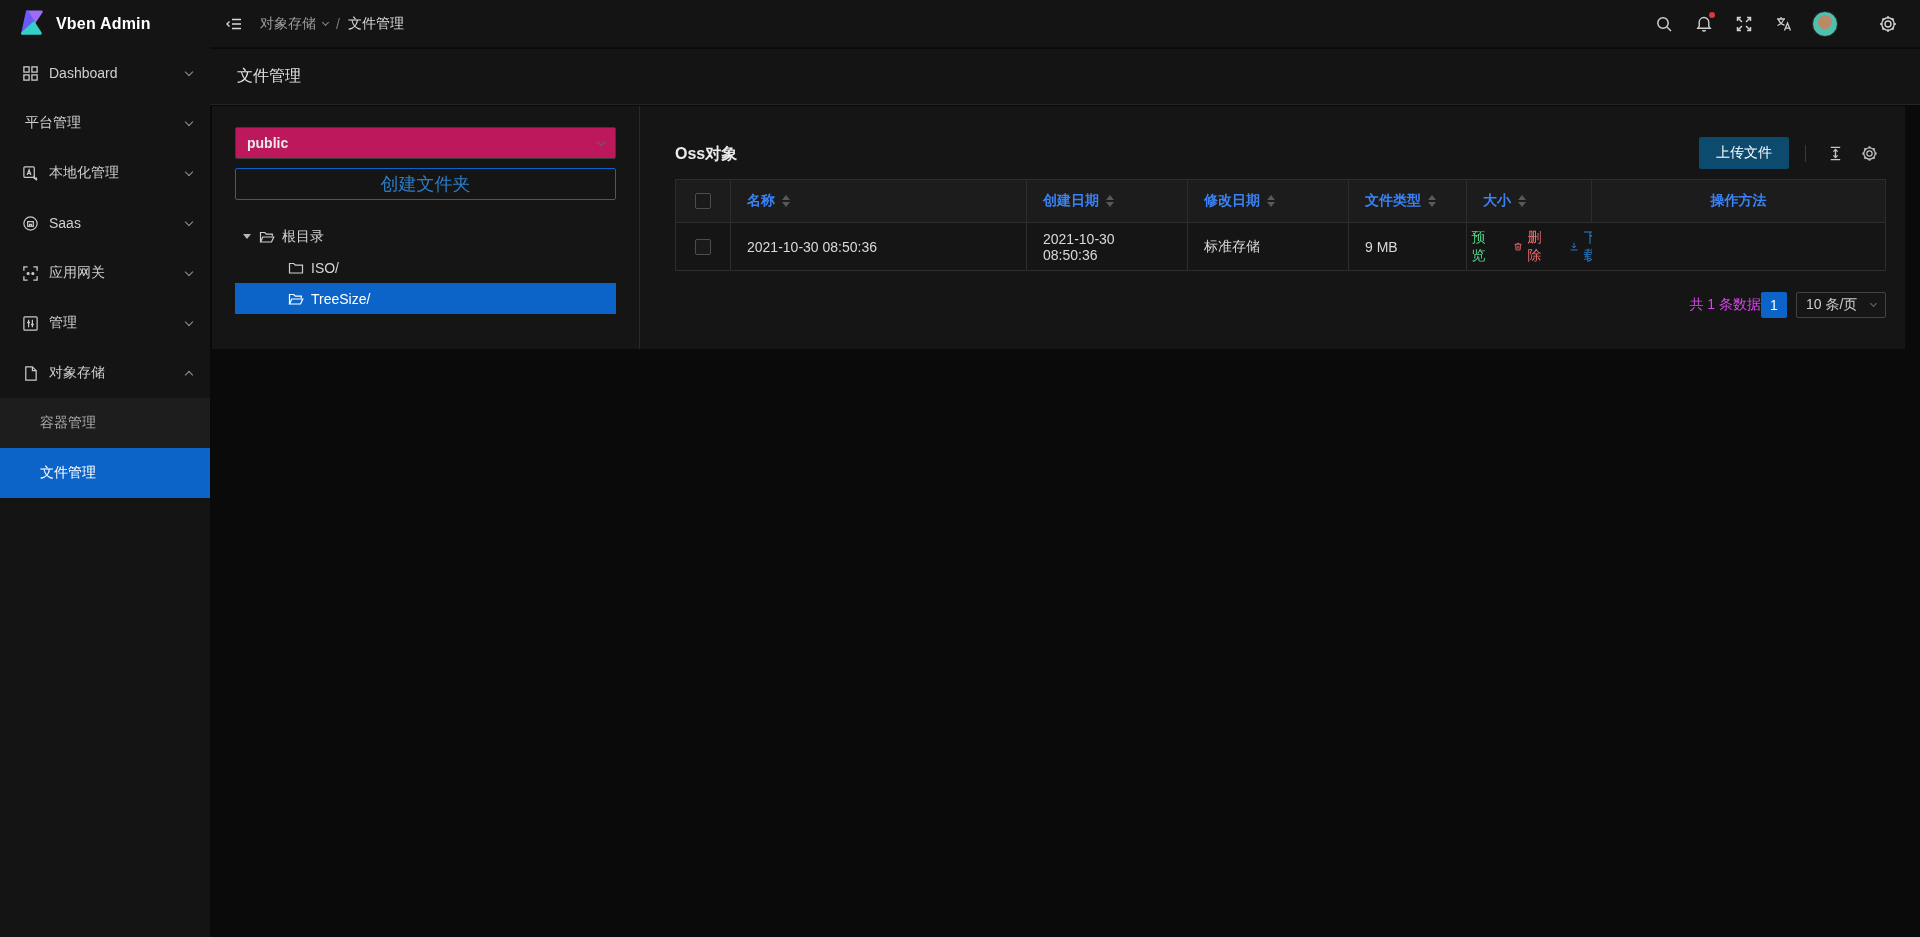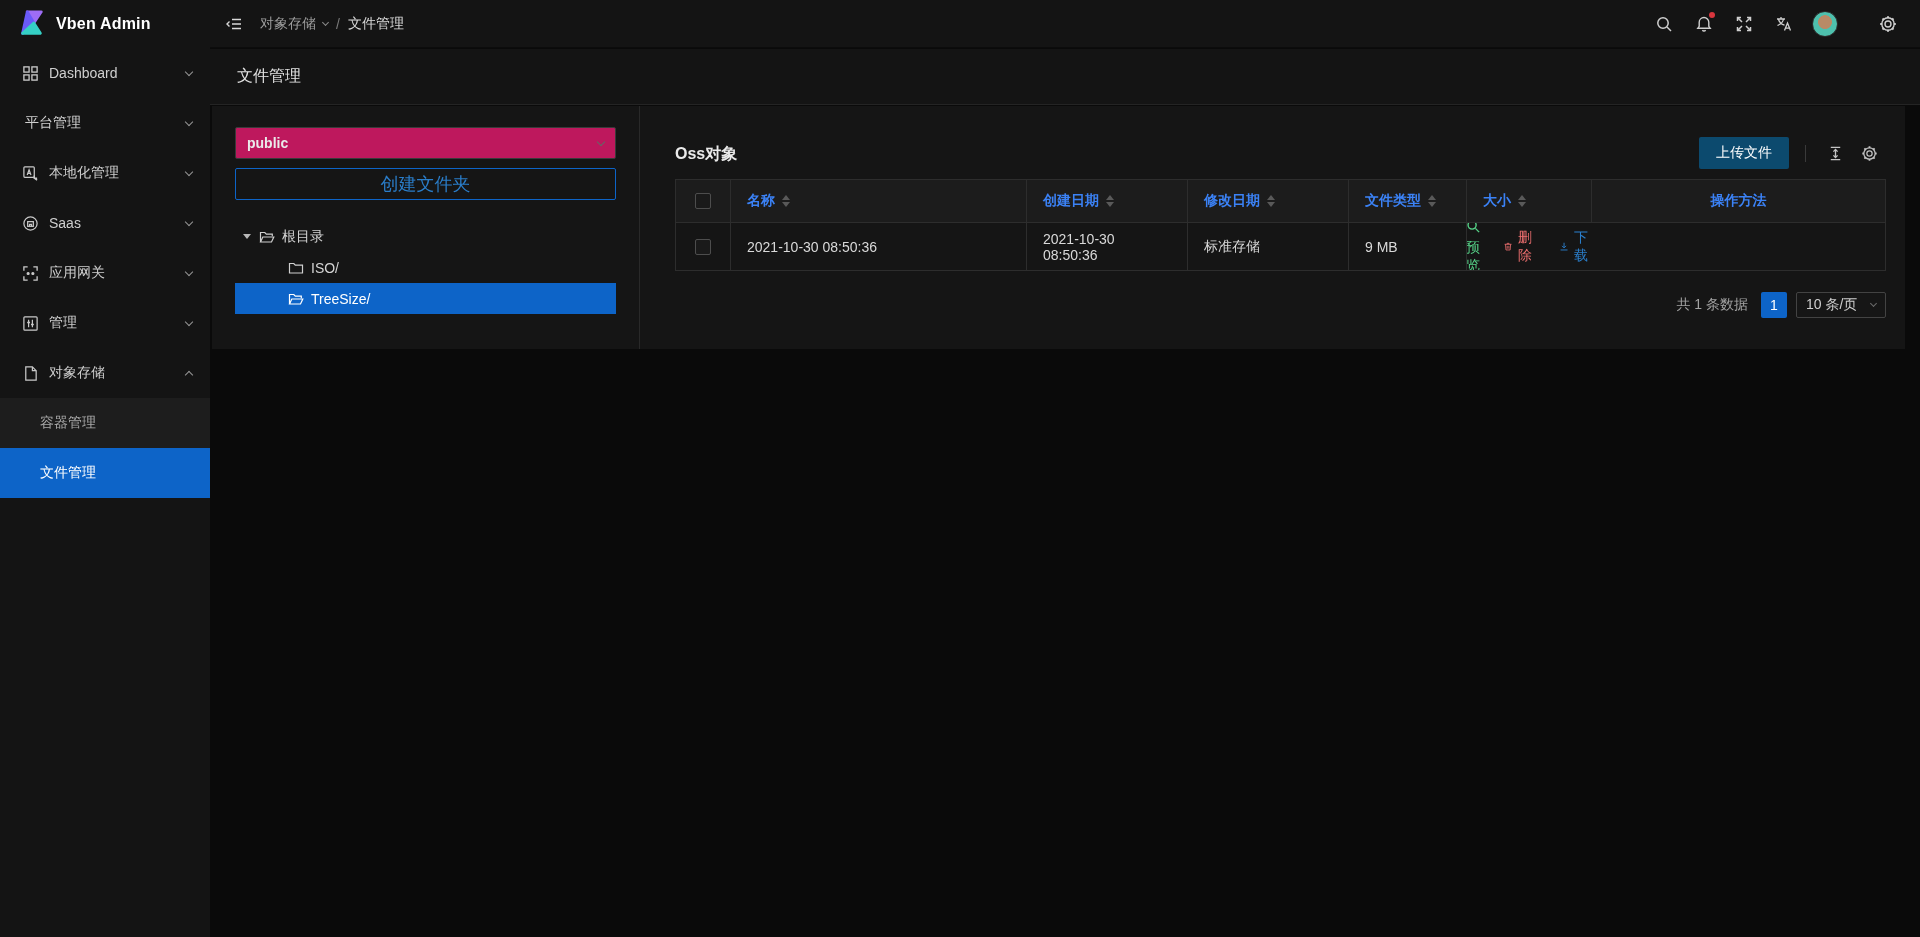--- a/index.html
+++ b/index.html
@@ -73,27 +73,27 @@
   .th { color:#3b82f6; font-weight:bold; }
   .th.center, .td.center { justify-content:center; padding:0; }
   .sorts { display:flex; flex-direction:column; gap:2px; margin-left:7px; }
   .s-up { width:0; height:0; border-left:4px solid transparent; border-right:4px solid transparent; border-bottom:5px solid #595959; }
   .s-down { width:0; height:0; border-left:4px solid transparent; border-right:4px solid transparent; border-top:5px solid #595959; }
   .checkbox { width:16px; height:16px; border:1px solid #4d4d4d; border-radius:2px; background:#1a1a1a; cursor:pointer; }
   .td { color:#d9d9d9; }
   .actions { display:flex; align-items:center; justify-content:center; width:100%; }
   .act { display:flex; align-items:center; gap:5px; cursor:pointer; font-size:14px; }
   .act svg { width:15px; height:15px; }
-  .act.preview { color:#55d187;flex-direction:column; }
+  .act.preview { color:#55d187; }
   .act.delete { color:#ed6f6f; }
   .act.download { color:#2a7dc9; }
   .act-sep { width:1px; height:14px; background:#3c3c3c; margin:0 11px; }
 
   .pager { position:absolute; right:19px; top:186px; display:flex; align-items:center; }
-  .pager-total { color:#a3a3a3; margin-right:13px; }
+  .pager-total { color:#d946ef; }
   .page-num { width:26px; height:26px; background:#0d64c8; color:#ffffff; border-radius:2px; display:flex; align-items:center; justify-content:center; cursor:pointer; }
   .page-size { margin-left:9px; width:90px; height:26px; border:1px solid #434343; border-radius:2px; display:flex; align-items:center; padding:0 9px; color:#cfcfcf; cursor:pointer; background:#161616; }
   .page-size .val { flex:1; }
   .page-size .chev { border-color:#6b6b6b; width:5px; height:5px; }
 
   svg { display:block; }
 </style>
 </head>
 <body>
 

